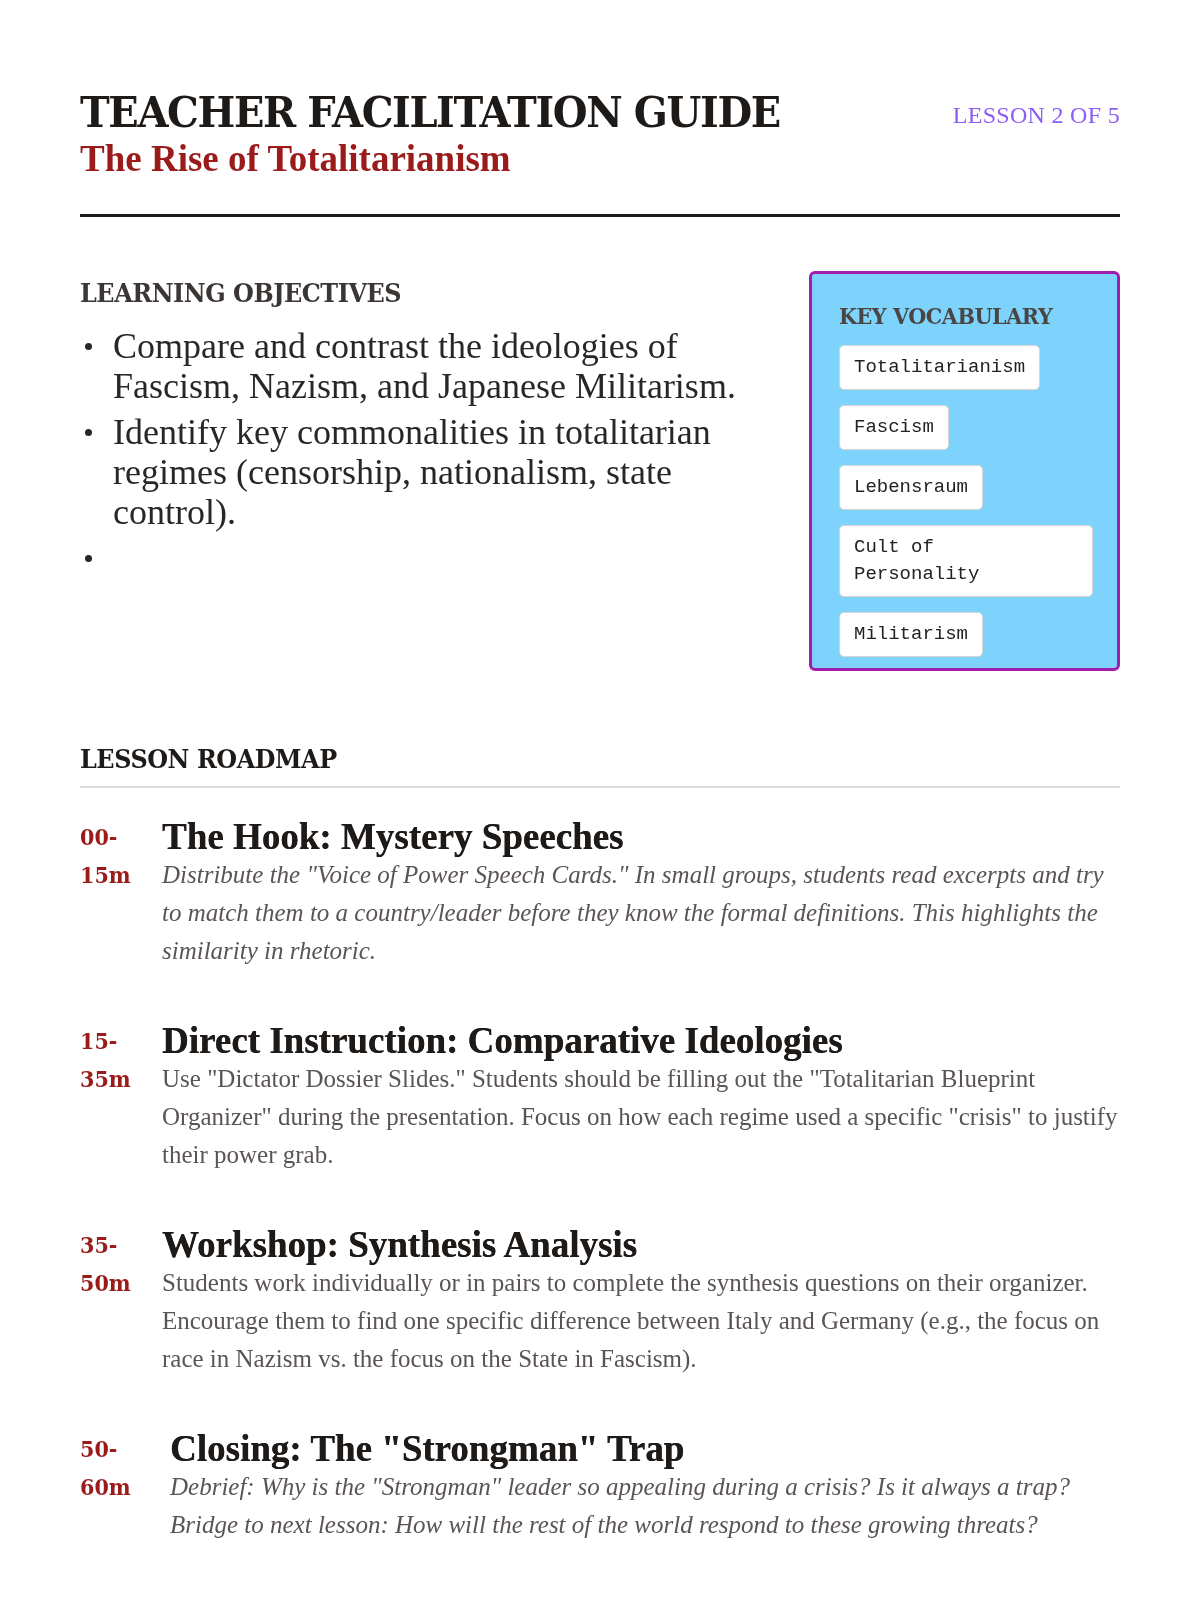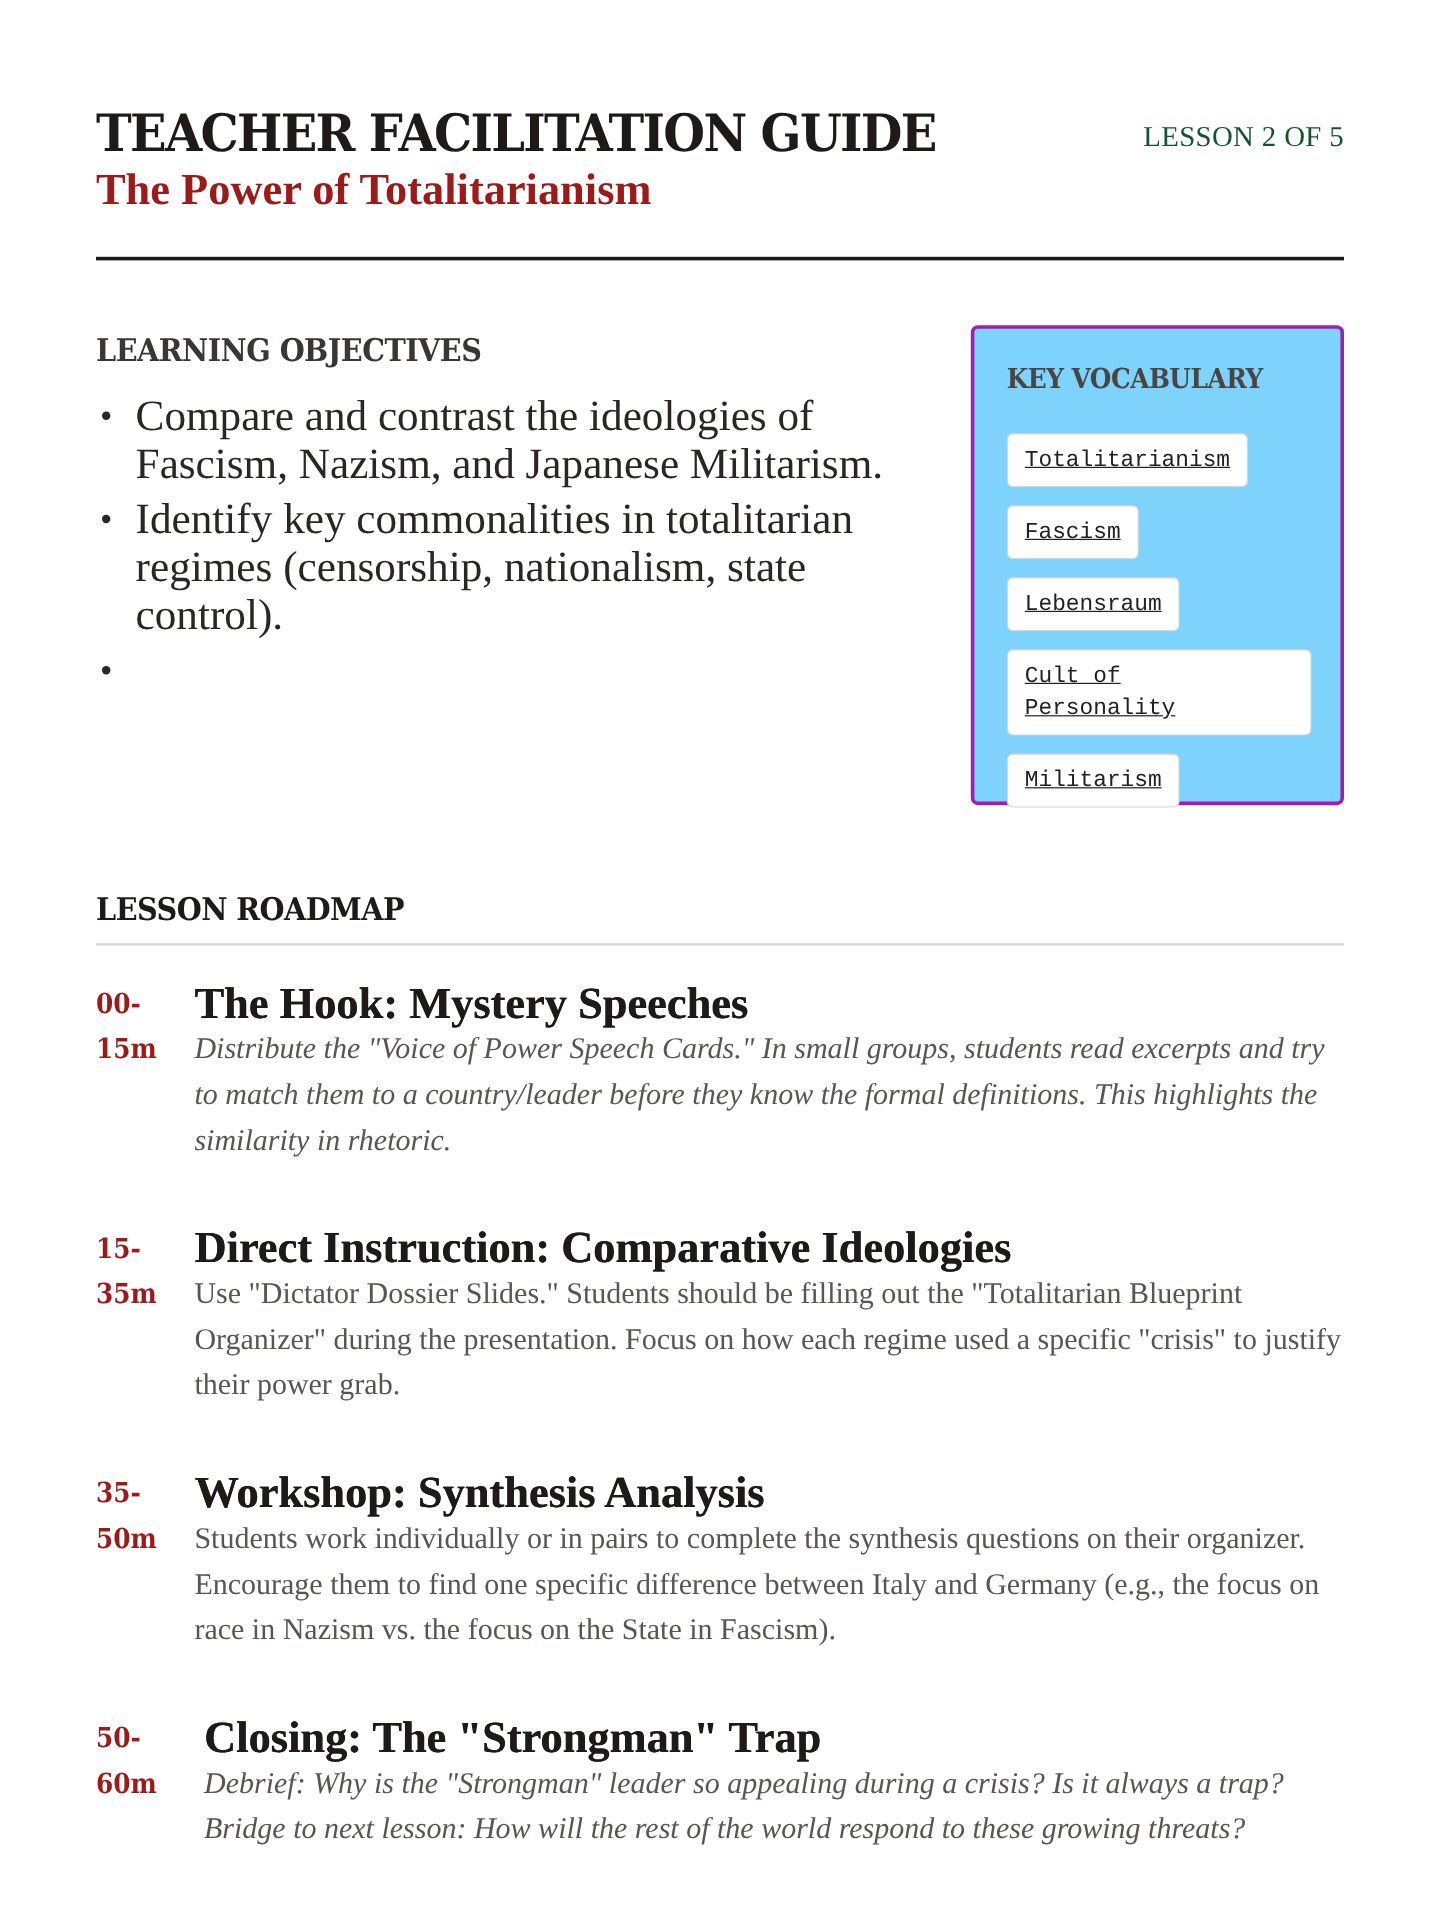--- a/index.html
+++ b/index.html
@@ -28,21 +28,21 @@
       font-family: "Liberation Serif", serif;
       font-size: 37px;
       color: #9b1b1b;
       margin-top: 2px;
       line-height: 42px;
     }
     .lesson-badge {
       position: absolute; right: 0; top: 14px;
       font-family: "Liberation Serif", serif;
       font-size: 24px;
-      color: #14532d;
+      color: #8b5cf6;
       letter-spacing: 0.3px;
     }
     .header-rule {
       position: absolute; left: 0; top: 214px; width: 1040px; height: 3px; background: #1e1a18;
     }
 
     .objectives { position: absolute; left: 0; top: 278px; width: 670px; }
     .section-heading {
       font-family: "DejaVu Serif", serif;
       font-weight: bold;
@@ -77,21 +77,21 @@
     .vocab-heading {
       font-family: "DejaVu Serif", serif;
       font-weight: bold;
       font-size: 23px;
       color: #4a4543;
       letter-spacing: -0.5px;
       transform: scaleX(0.9);
       transform-origin: left;
       white-space: nowrap;
     }
-    .vocab-list { margin-top: 32px; text-decoration: underline; }
+    .vocab-list { margin-top: 16px; }
     .vocab-tag {
       display: block;
       width: fit-content;
       max-width: 254px;
       background: #ffffff;
       border: 1px solid #d8d4d1;
       border-radius: 5px;
       padding: 8px 14px;
       font-family: "Liberation Mono", "DejaVu Sans Mono", monospace;
       font-size: 19px;
@@ -131,21 +131,21 @@
     }
     .step-desc.italic { font-style: italic; }
   </style>
 </head>
 <body>
 
 <div class="page">
 
   <div class="header">
     <h1 class="title">TEACHER FACILITATION GUIDE</h1>
-    <h2 class="subtitle">The Power of Totalitarianism</h2>
+    <h2 class="subtitle">The Rise of Totalitarianism</h2>
     <div class="lesson-badge">LESSON 2 OF 5</div>
   </div>
   <div class="header-rule"></div>
 
   <section class="objectives">
     <h3 class="section-heading">LEARNING OBJECTIVES</h3>
     <ul class="obj-list">
       <li class="obj-item">
         <span class="bullet"></span>
         <span>Compare and contrast the ideologies of Fascism, Nazism, and Japanese Militarism.</span>

